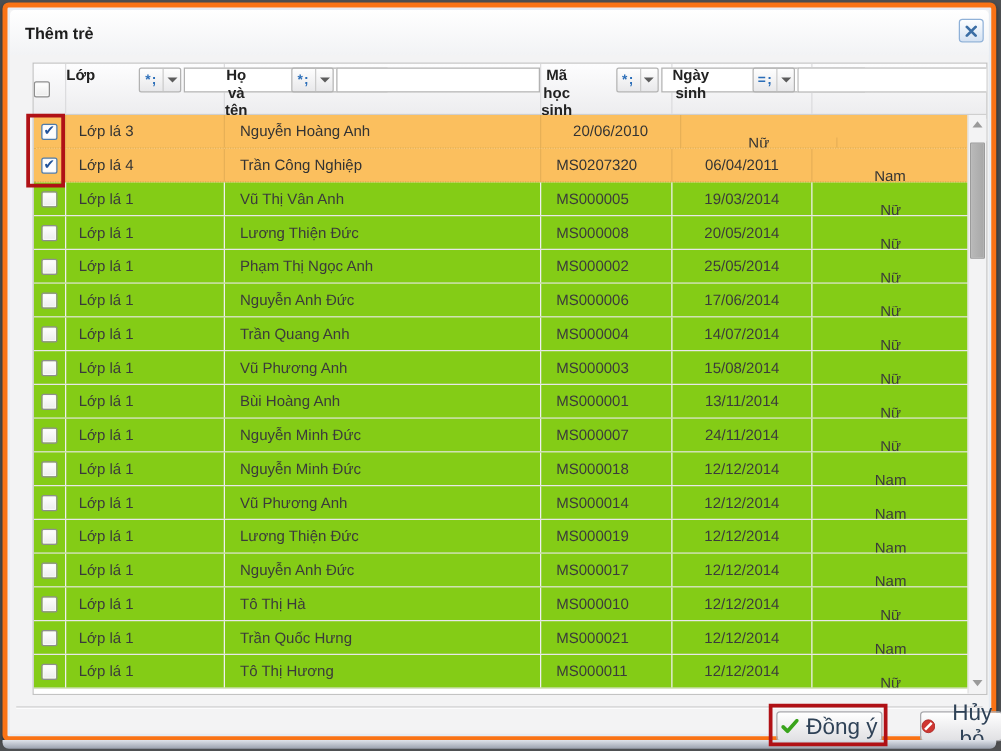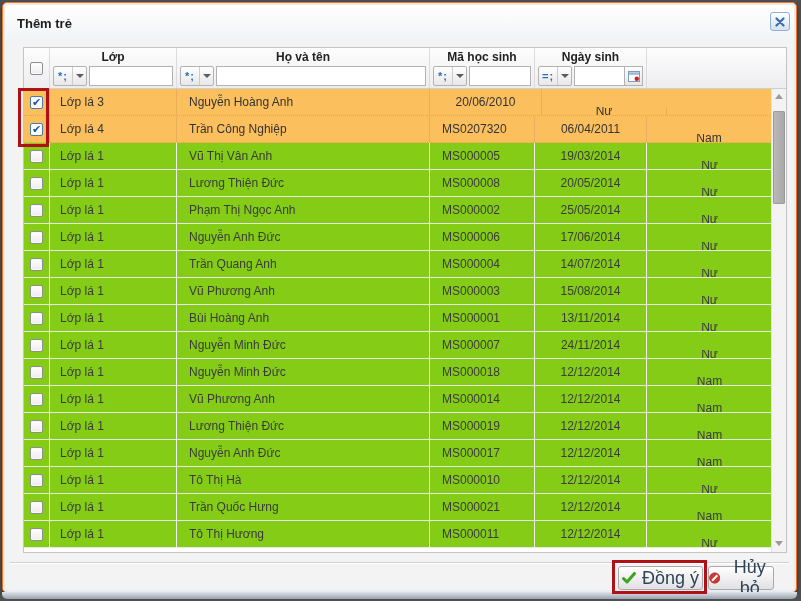--- a/index.html
+++ b/index.html
@@ -5,21 +5,21 @@
   * { box-sizing: border-box; margin: 0; padding: 0; }
   html, body { width: 801px; height: 601px; overflow: hidden; }
   body {
     font-family: "Liberation Sans", "DejaVu Sans", sans-serif;
     background: #4e5052;
     position: relative;
   }
   .dialog {
     position: absolute; left: 2px; top: 2px; width: 795px; height: 591px;
     background: #f3f3f4;
-    border: 1px solid #f97316;
+    border: 4px solid #f97316;
     border-radius: 5px;
     box-shadow: inset 0 0 0 2px #e7ecf3, 0 2px 4px rgba(0,0,0,.45);
   }
   .bottom-band {
     position: absolute; left: 2px; top: 592px; width: 795px; height: 7px;
     background: linear-gradient(#dfe3ea, #9aa1ae);
     border-radius: 0 0 5px 5px;
   }
   
   .titlebar {
@@ -39,21 +39,21 @@
   .grid {
     position: absolute; left: 20px; top: 44px; width: 764px; height: 506px;
     background: #ffffff; border: 1px solid #c3c3c3; overflow: hidden;
   }
   .grid-header {
     position: absolute; left: 0; top: 0; right: 0; height: 41px;
     background: linear-gradient(#fdfdfe, #ededef);
     border-bottom: 1px solid #cfcfcf;
     display: flex;
   }
-  .hcol { display: flex; flex-direction: column; border-right: 1px solid #dcdcde; }
+  .hcol { display: flex; flex-direction: row; border-right: 1px solid #dcdcde; gap: 32px; }
   .hcol.last { border-right: none; }
   .w-check { width: 26px; } .w-lop { width: 127px; } .w-name { width: 253px; }
   .w-ma { width: 105px; } .w-ngay { width: 112px; } .w-gioi { width: 125px; margin-top: 40px; }
   .w-fill { flex: 1; }
   .hlabel { height: 15px; text-align: center; font-weight: bold; font-size: 12px; color: #222; padding-top: 2px; }
   .hfilter { height: 25px; display: flex; align-items: center; padding: 0 3px; gap: 2px; }
   .hcheck-wrap { display: flex; align-items: center; justify-content: center; height: 40px; }
   .fbtn {
     display: flex; height: 20px; flex: 0 0 auto;
     border: 1px solid #b2b2b2; border-radius: 2px;
@@ -120,21 +120,21 @@
   .footer-sep { position: absolute; left: 7px; right: 7px; top: 559px; border-top: 1px solid #d2d2d2; box-shadow: 0 1px 0 #ffffff; }
   .btn {
     position: absolute; top: 563px; height: 24px;
     display: flex; align-items: center; justify-content: center; gap: 6px;
     background: linear-gradient(#ffffff, #e1e1e4);
     border: 1px solid #a9a9ad; border-radius: 3px;
     font-size: 18px; color: #2f4257; cursor: pointer;
     font-family: "Liberation Sans", sans-serif;
   }
   .btn-ok { left: 615px; width: 85px; }
-  .btn-cancel { left: 705px; width: 66px; justify-content: space-between; }
+  .btn-cancel { left: 730px; width: 66px; justify-content: space-between; }
   
   .annot { position: absolute; border: 3px solid #b01116; background: transparent; pointer-events: none; z-index: 20; }
   .annot-checks { left: 15px; top: 85px; width: 31px; height: 59px; }
   .annot-ok { left: 609px; top: 557px; width: 95px; height: 34px; }
 </style>
 </head>
 <body>
 
 <div class="dialog">
 

